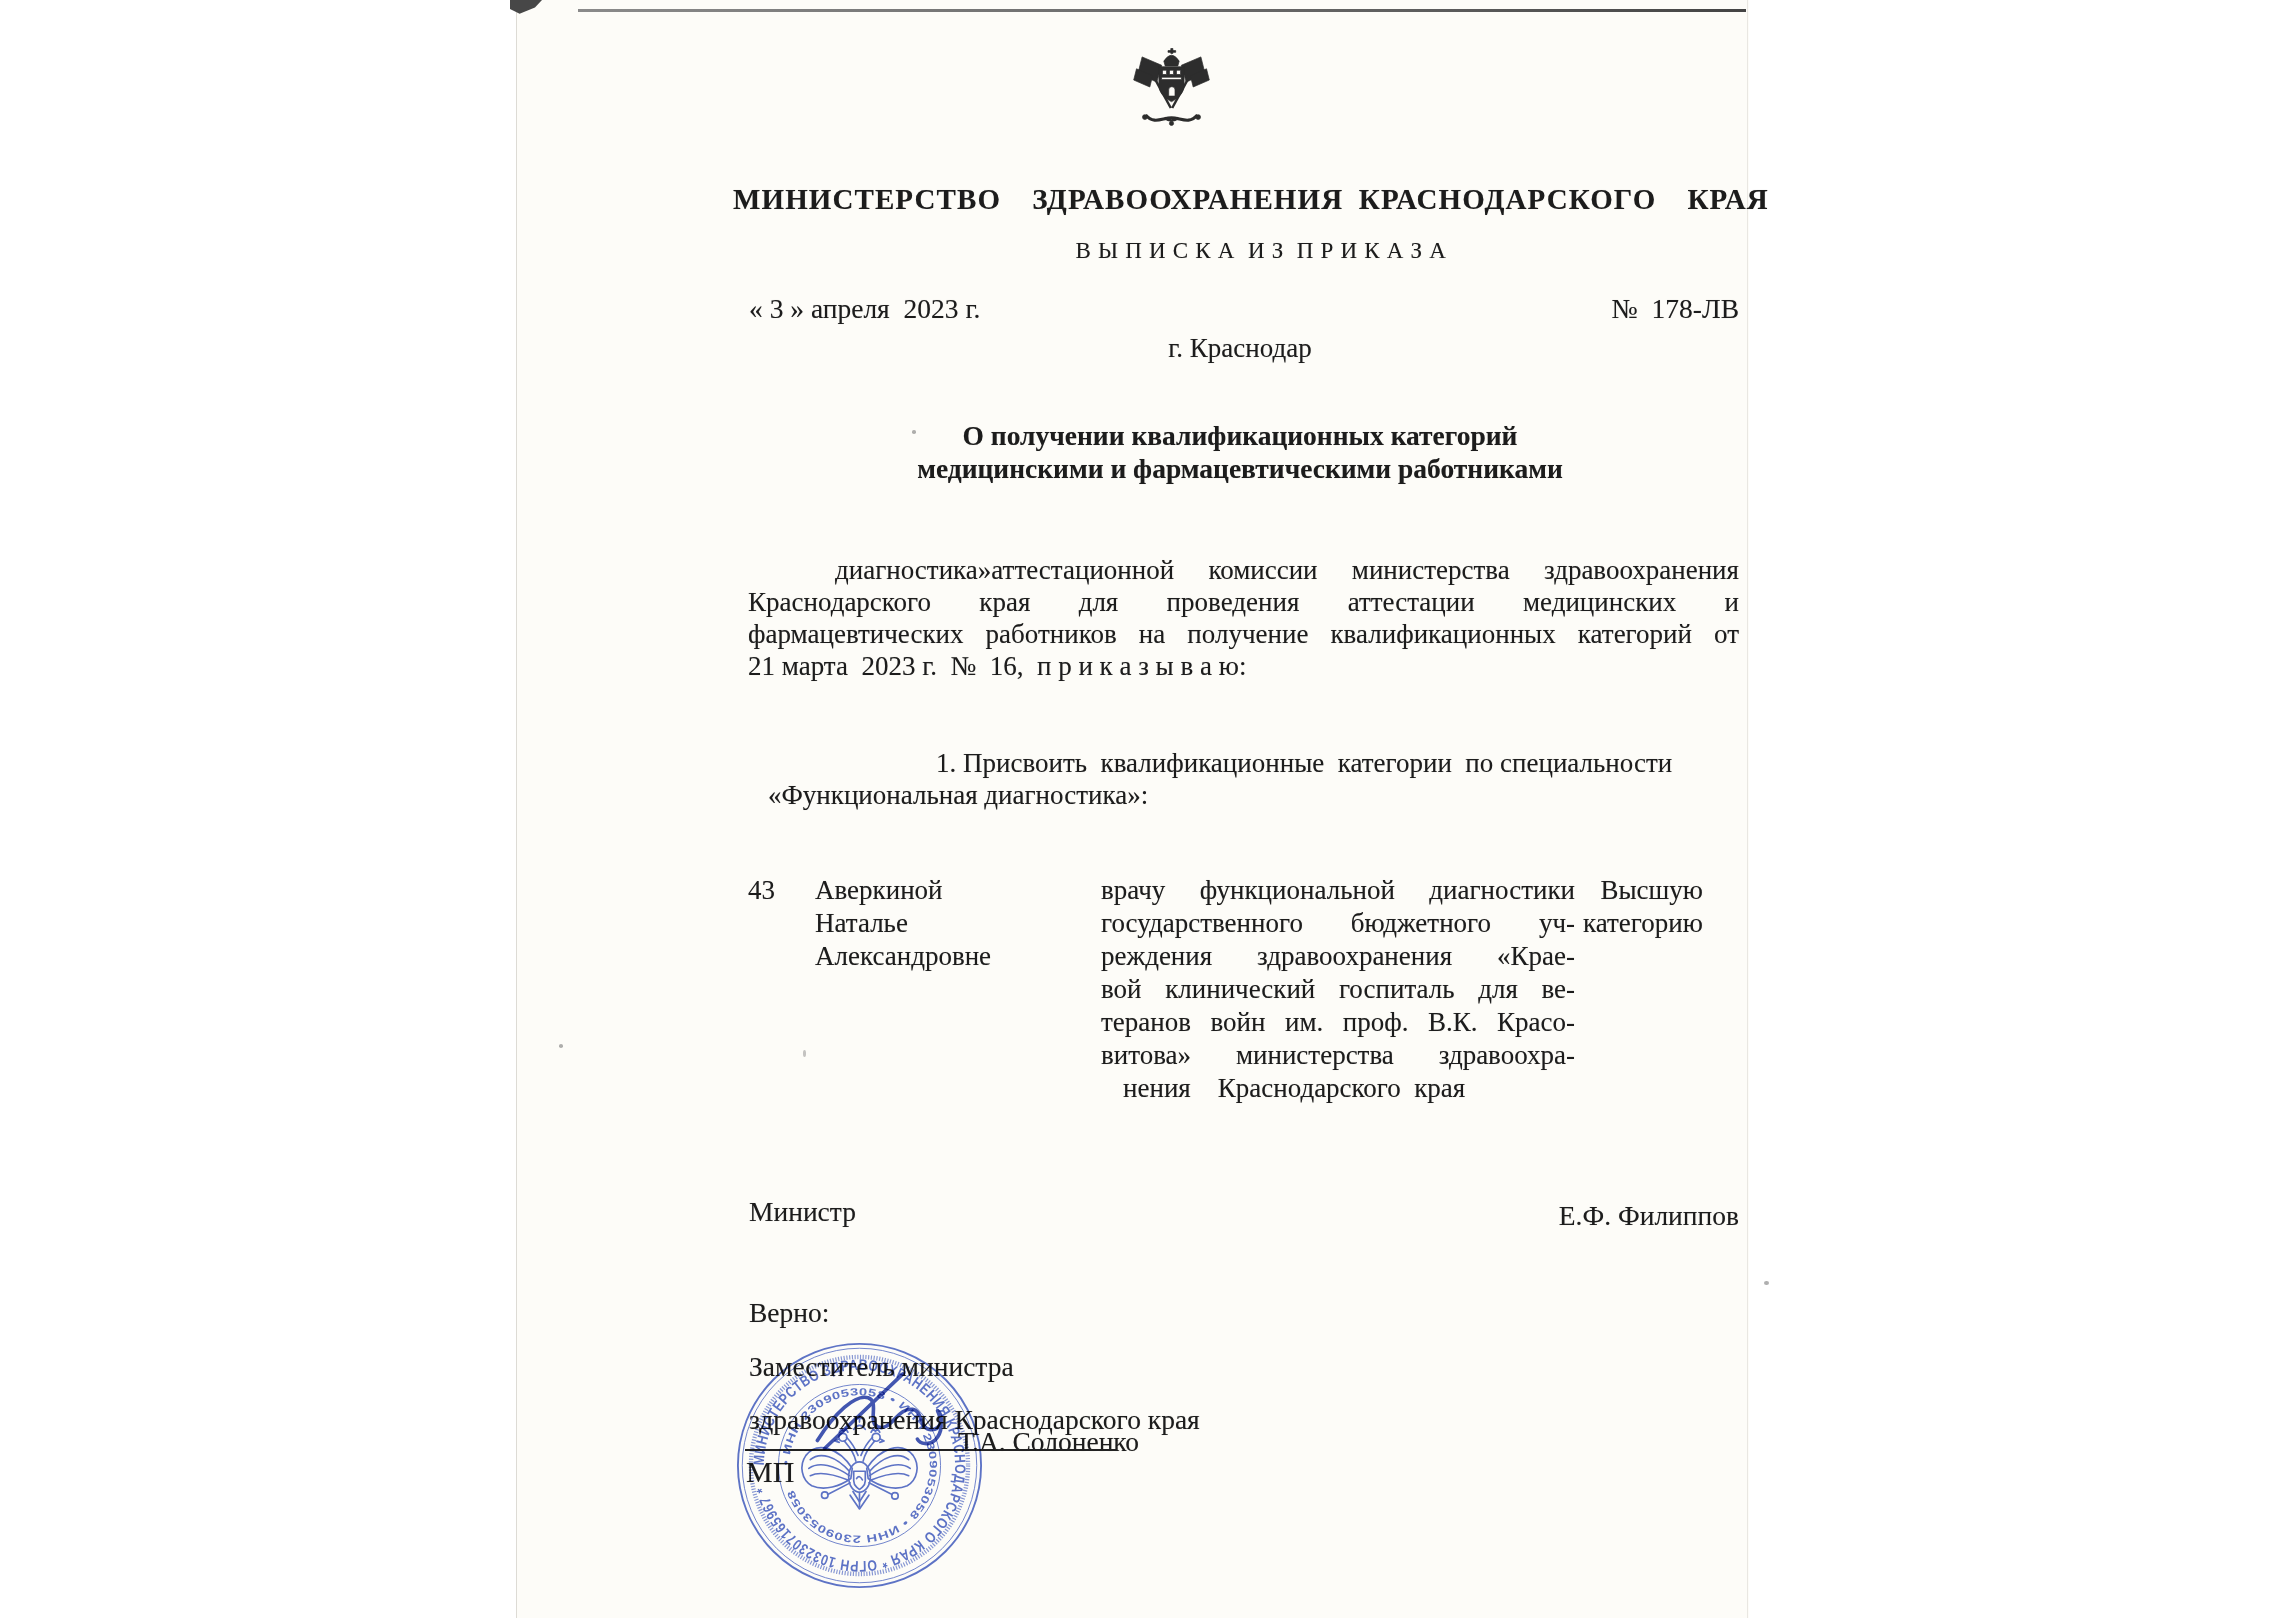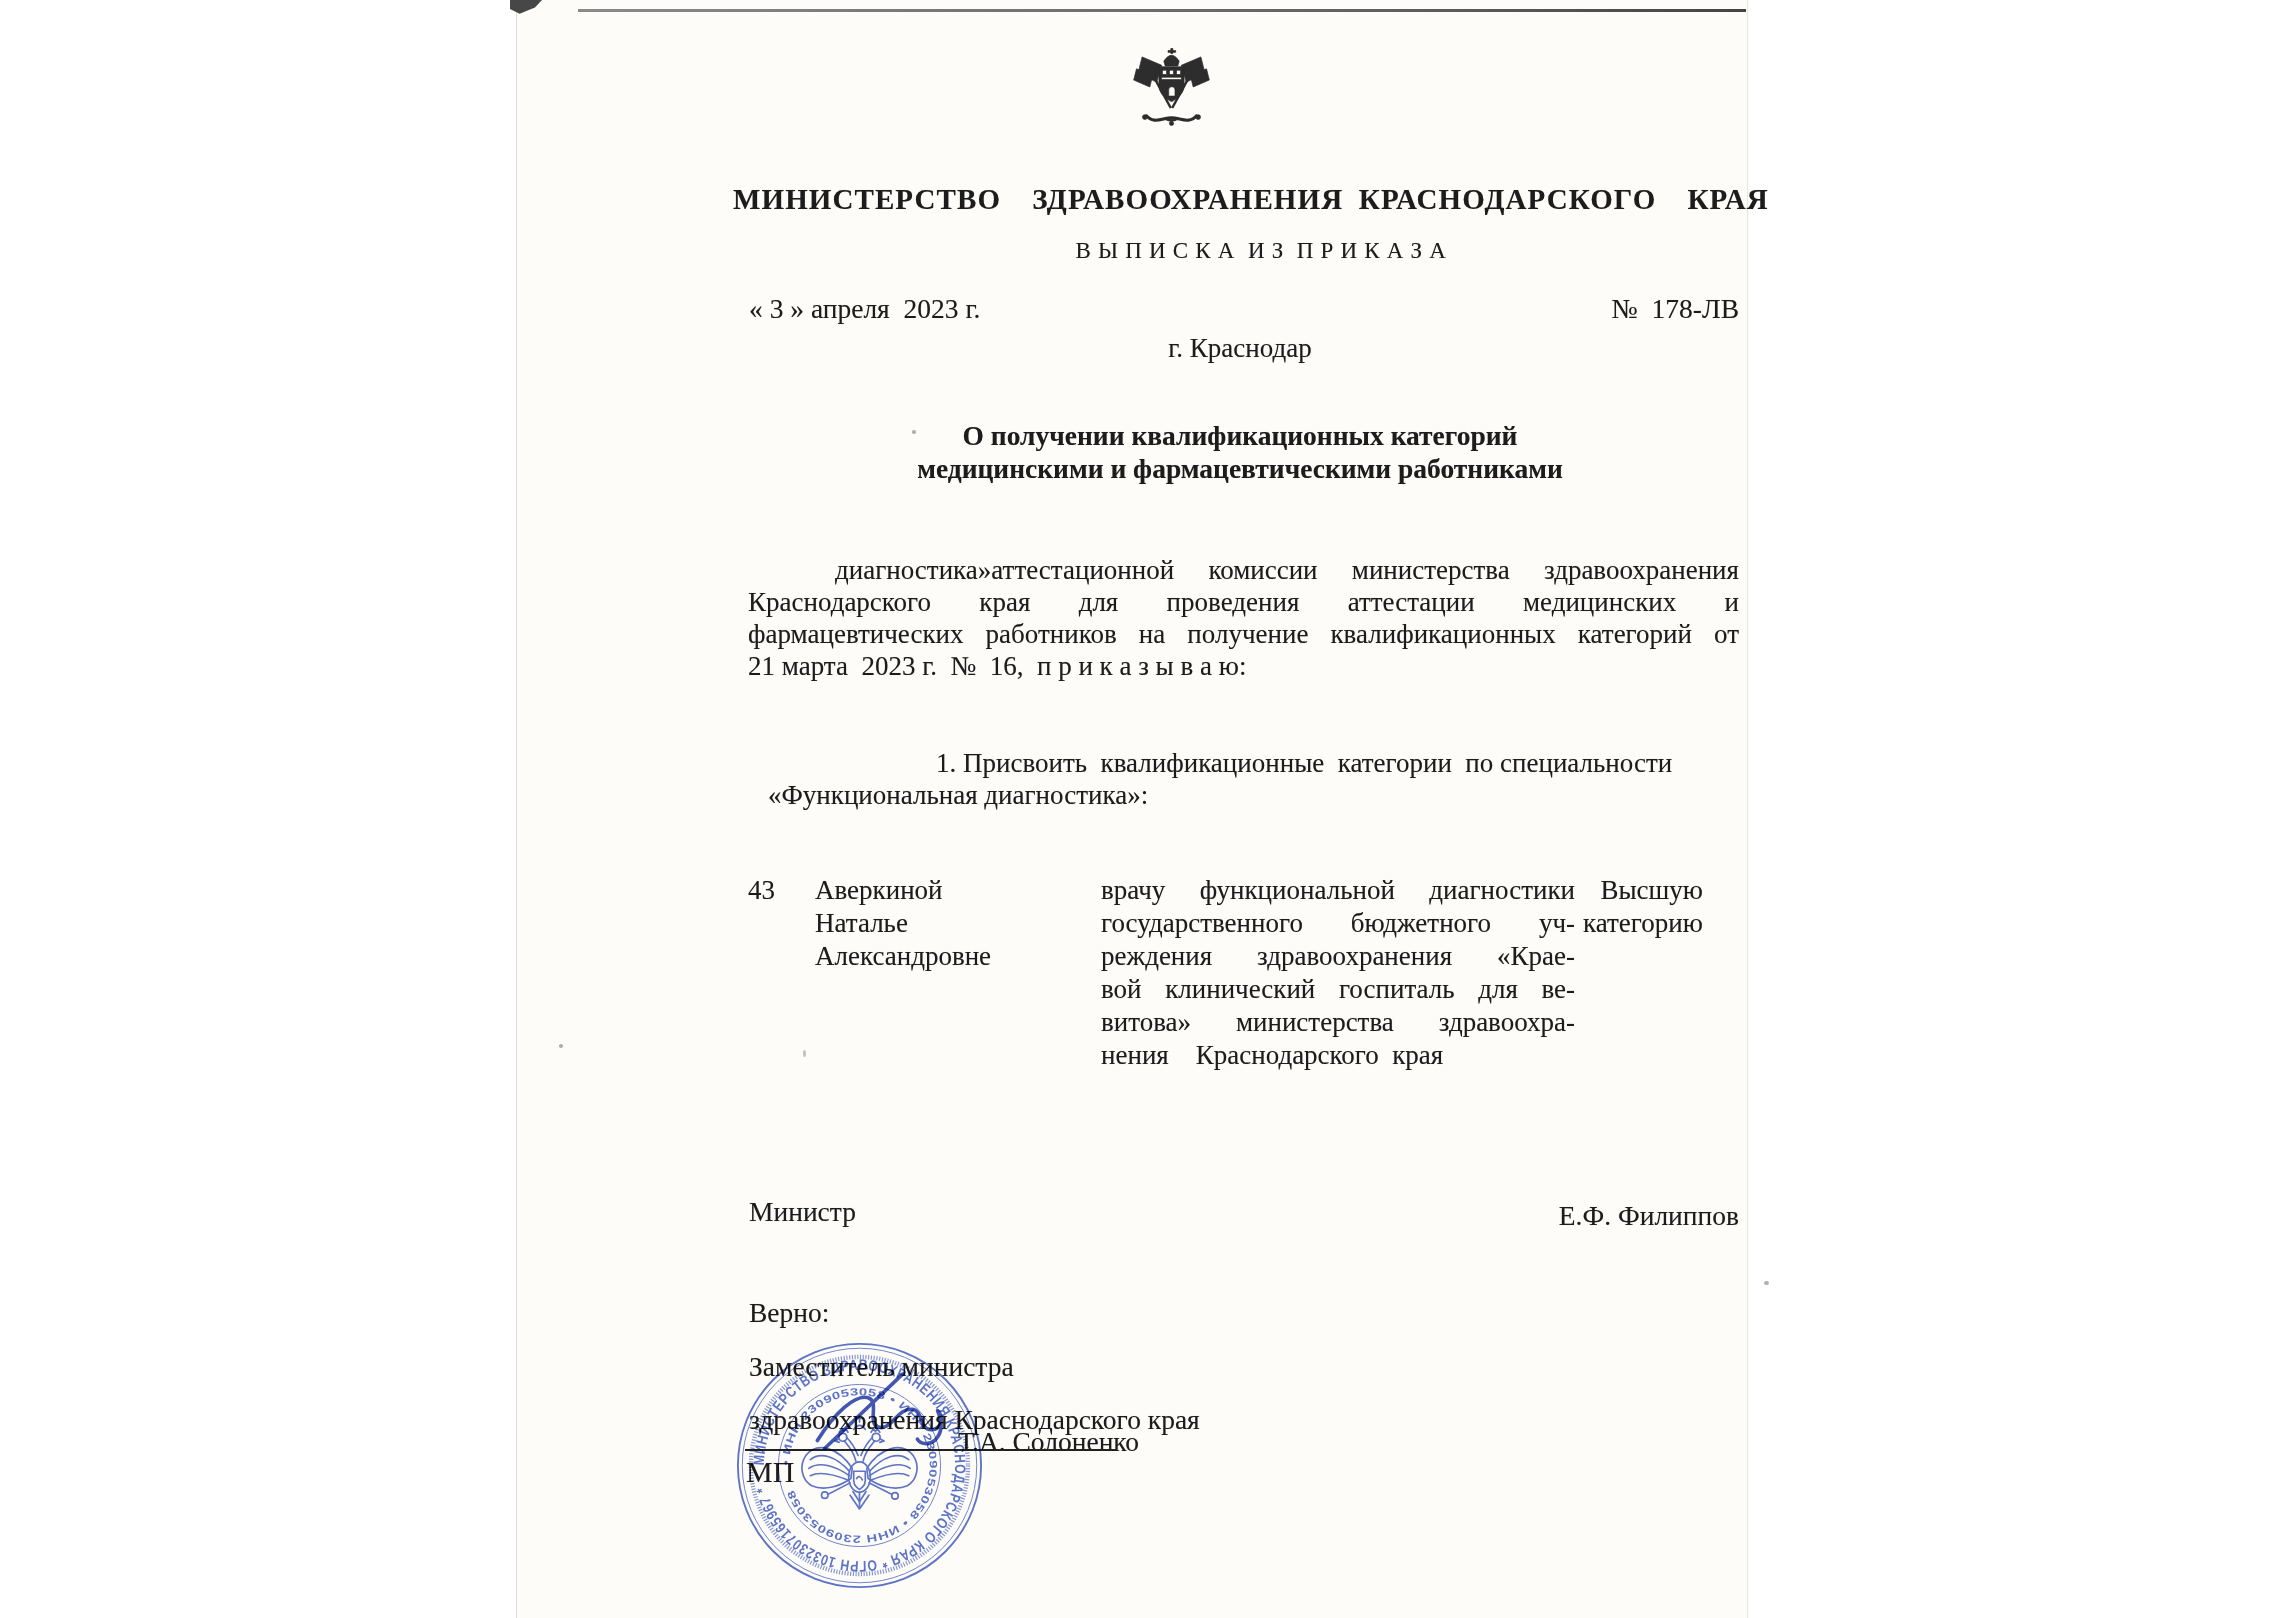--- a/index.html
+++ b/index.html
@@ -31,21 +31,21 @@
   .para1 .bline:first-child{text-indent:87px;}
   .para1 .bline:last-child{text-align:left;text-align-last:left;white-space:pre;}
   .para2 .bline{white-space:pre;}
   .para2 .bline:first-child{padding-left:188px;}
   .para2 .bline:last-child{padding-left:20px;}
   .tbl{font-size:27px;line-height:33px;}
   .num-col{left:748px;top:874px;}
   .name-col{left:815px;top:874px;width:239px;}
   .pos-col{left:1101px;top:874px;width:474px;}
   .pos-col .bline{text-align:justify;text-align-last:justify;}
-  .pos-col .bline:last-child{text-align:center;text-align-last:left;white-space:pre;}
+  .pos-col .bline:last-child{text-align:center;text-align-last:left;white-space:pre;margin-left:22px;}
   .cat-col{left:1583px;top:874px;width:145px;}
   .cat-col .bline:first-child{padding-left:17.4px;}
   .minister-label{left:749px;top:1196px;font-size:27.5px;}
   .minister-name{left:1449px;top:1200px;width:290px;text-align:right;font-size:27.5px;}
   .verno{left:749px;top:1297px;font-size:27.5px;}
   .deputy1{left:749px;top:1351px;font-size:27.5px;}
   .deputy2{left:749px;top:1404px;font-size:27.5px;}
   .deputy-name{left:958px;top:1426px;font-size:27.5px;}
   .sig-line{position:absolute;left:745px;top:1449px;width:372px;height:2.2px;background:#222;}
   .mp{left:746px;top:1455px;font-size:30px;}
@@ -124,20 +124,21 @@
   <div class="txt tbl name-col">
       <div class="bline">Аверкиной</div>
       <div class="bline">Наталье</div>
       <div class="bline">Александровне</div>
     </div>
   <div class="txt tbl pos-col">
       <div class="bline">врачу функциональной диагностики</div>
       <div class="bline">государственного бюджетного уч-</div>
       <div class="bline">реждения здравоохранения «Крае-</div>
       <div class="bline">вой клинический госпиталь для ве-</div>
+      <div class="bline">теранов войн им. проф. В.К. Красо-</div>
       <div class="bline">витова» министерства здравоохра-</div>
       <div class="bline">нения    Краснодарского  края</div>
     </div>
   <div class="txt tbl cat-col">
       <div class="bline">Высшую</div>
       <div class="bline">категорию</div>
     </div>
 
   <div class="txt minister-label">Министр</div>
   <div class="txt minister-name">Е.Ф. Филиппов</div>

